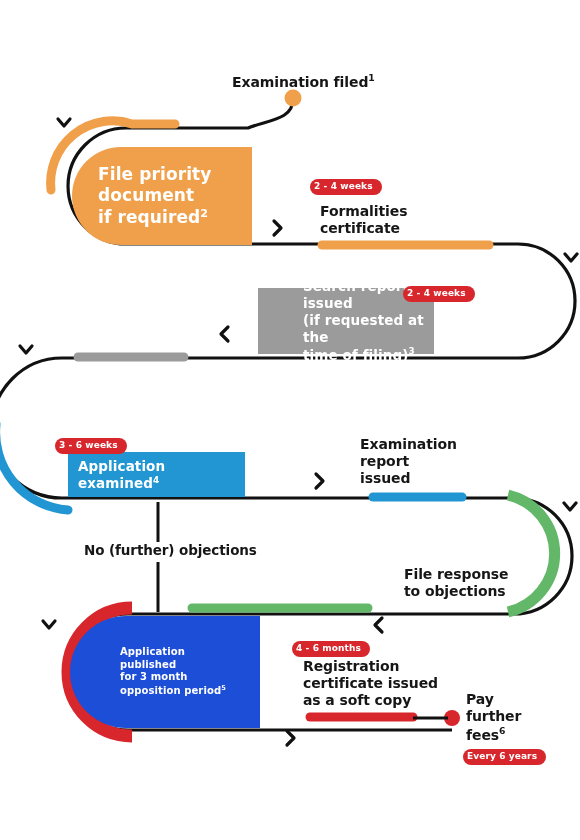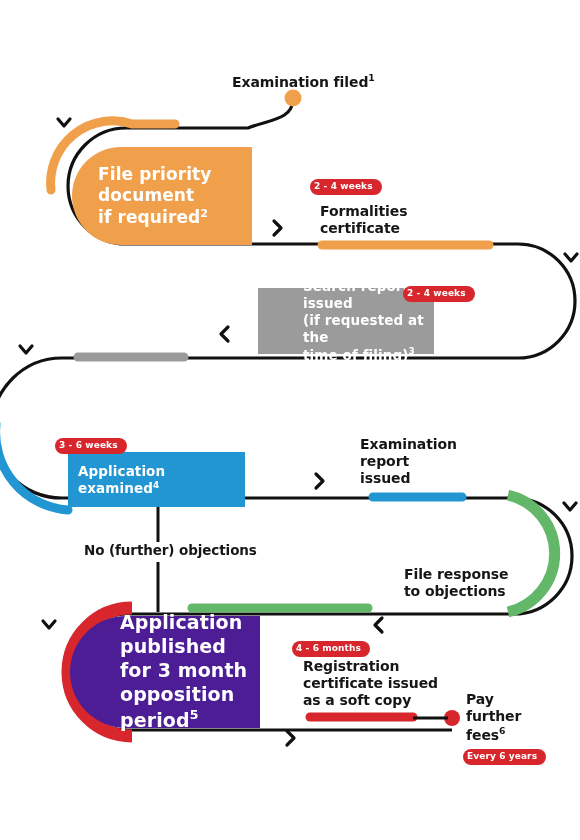--- a/index.html
+++ b/index.html
@@ -131,25 +131,25 @@
 document
 if required</span><span class="sup">2</span></span>
   </div>
 
   <div class="node-box" style="left:258px; top:288px; width:176px; height:66px; background:#9B9B9B; font-size:13.5px;">
     <span class="txt" style="left:17px;margin-left:28px;"><span>Search report issued
 (if requested at the
 time of filing)</span><span class="sup">3</span></span>
   </div>
 
-  <div class="node-box" style="left:68px; top:452px; width:177px; height:55px; background:#2196D3; font-size:13.5px;">
+  <div class="node-box" style="left:68px; top:452px; width:177px; height:45px; background:#2196D3; font-size:13.5px;">
     <span class="txt" style="left:10px;"><span>Application examined</span><span class="sup">4</span></span>
   </div>
 
-  <div class="node-box" style="left:70px; top:616px; width:190px; height:112px; background:#4c1d95; border-radius:58px 0 0 58px; font-size:19px;">
+  <div class="node-box" style="left:70px; top:616px; width:190px; height:112px; background:#1d4ed8; border-radius:58px 0 0 58px; font-size:10px;">
     <span class="txt" style="left:50px;"><span>Application
 published
 for 3 month
 opposition period</span><span class="sup">5</span></span>
   </div>
 
   <div class="label" style="left:232px; top:72px; font-size:14px;"><span>Examination filed</span><span class="sup">1</span></div>
 
   <div class="label" style="left:320px; top:203px; font-size:14px;">Formalities
 certificate</div>

